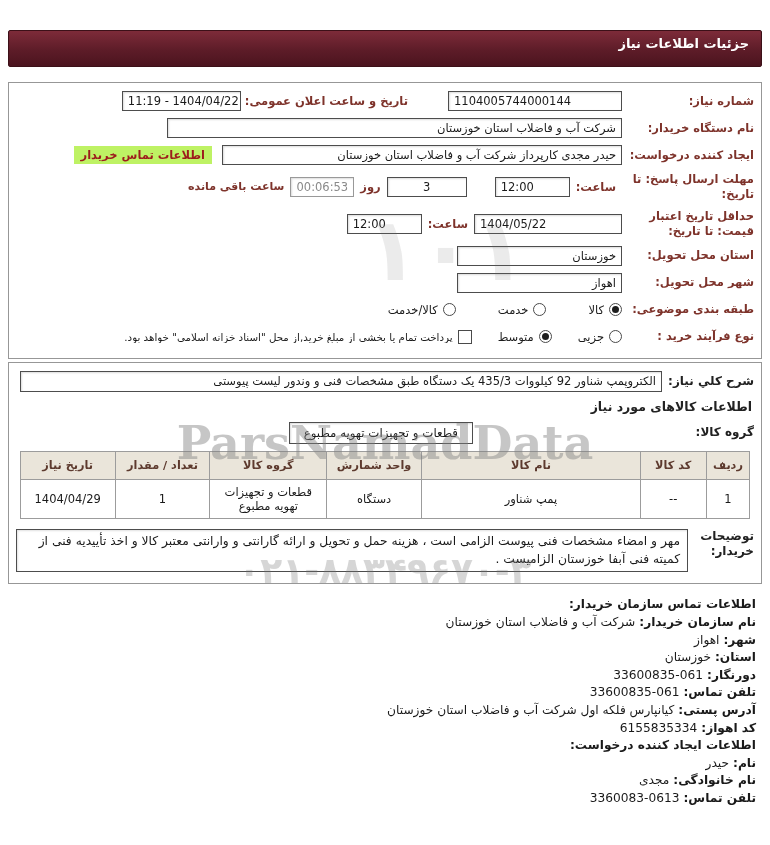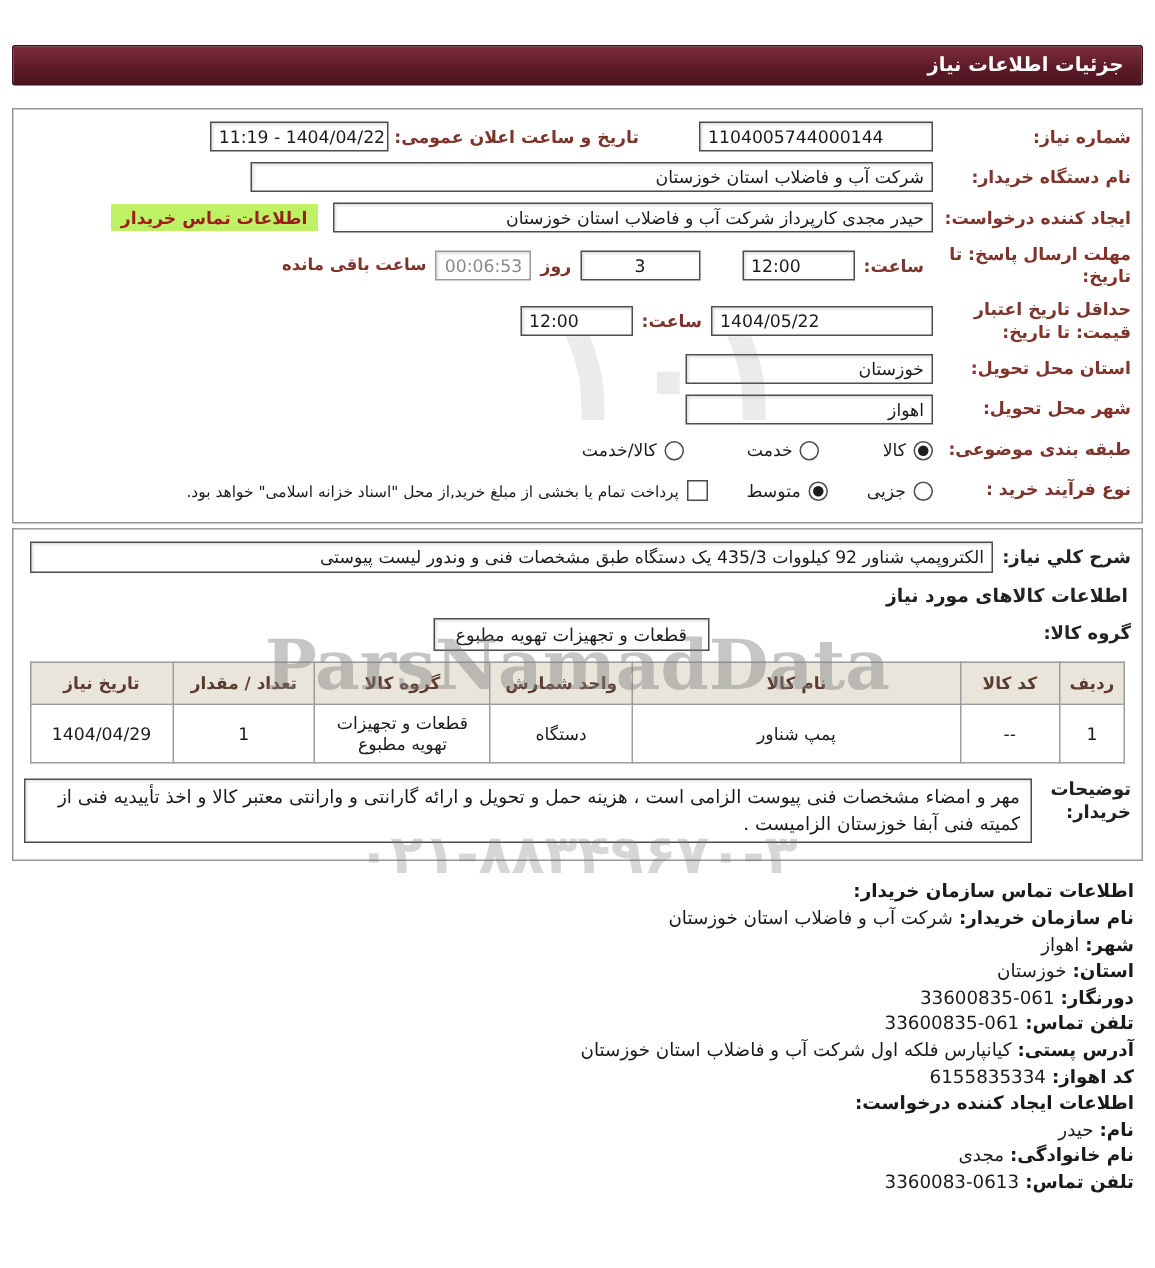--- a/index.html
+++ b/index.html
@@ -6,45 +6,45 @@
   html,body{background:#fff}
   body{font-family:"DejaVu Sans",sans-serif;direction:rtl;color:#1a1a1a}
   .page{position:relative;width:770px;height:845px;overflow:hidden;padding-top:30px;background:#fff}
 
   
   .wm{position:absolute;z-index:40;pointer-events:none;white-space:nowrap}
   .wm-brand{top:416px;left:50%;transform:translateX(-50%);font-family:"DejaVu Serif",serif;font-weight:bold;font-size:46px;color:rgba(128,128,128,.45);direction:ltr}
   .wm-phone{top:550px;left:50%;transform:translateX(-50%);font-weight:bold;font-size:36px;letter-spacing:5px;color:rgba(120,120,120,.30);direction:rtl}
   .wm-digits{top:198px;left:365px;font-size:88px;font-weight:bold;color:rgba(110,110,110,.14);direction:ltr}
 
-  .titlebar{margin:0 8px 15px;height:27px;line-height:26px;padding:0 12px;color:#fff;font-weight:bold;font-size:13px;
+  .titlebar{margin:0 8px 15px;height:37px;line-height:26px;padding:0 12px;color:#fff;font-weight:bold;font-size:13px;
     background:linear-gradient(180deg,#7d2b39 0%,#5d1c28 55%,#4b141e 100%);border:1px solid #3c1018;border-radius:2px}
 
   .section{margin:0 8px;border:1px solid #979797;padding:8px 7px 4px;background:transparent}
   .section2{margin-top:3px}
 
   .row{display:flex;align-items:center;margin-bottom:7px;min-height:20px}
   .lbl{flex:0 0 132px;font-weight:bold;color:#7e332b;font-size:11.5px;line-height:1.3;padding-left:4px}
   .lbl.auto{flex:0 0 auto;margin-right:40px}
   .dlbl{font-weight:bold;color:#222;font-size:12px;line-height:1.25}
 
   .box{display:inline-flex;align-items:center;height:20px;border:1px solid #4d4d4d;background:#fff;padding:0 5px;
     font-size:11.5px;box-shadow:inset 1px 1px 2px rgba(0,0,0,.14);white-space:nowrap;overflow:hidden}
   .ltr{direction:ltr}
-  .w170{width:156px}.w150{width:119px}.w455{width:455px}.w400{width:400px}
+  .w170{width:174px}.w150{width:119px}.w455{width:455px}.w400{width:400px}
   .w148{width:148px}.w75{width:75px}.w80{width:80px;justify-content:center}.w165{width:165px}
   .cd{width:64px;border-color:#999;color:#8a8a8a;justify-content:center}
   .gap28{margin-right:28px}
   .slbl{font-weight:bold;color:#7e332b;font-size:11.5px;margin:0 6px}
   .unit{font-weight:bold;color:#7e332b;font-size:11.5px;margin:0 6px}
   .cdlabel{font-weight:bold;color:#7e332b;font-size:11px;margin-right:6px}
 
   .ylink{background:#bef264;color:#9d1c1c;font-weight:bold;font-size:11.5px;padding:2px 7px;margin-right:10px;cursor:pointer;white-space:nowrap}
 
-  .opt{display:inline-flex;align-items:flex-end;margin-left:42px}
+  .opt{display:inline-flex;align-items:center;margin-left:42px}
   .opt.tight{margin-left:26px}
   .radio{width:13px;height:13px;border:1px solid #4a4a4a;border-radius:50%;background:#fff;position:relative;flex:0 0 13px}
   .radio.checked::after{content:"";position:absolute;top:2px;left:2px;right:2px;bottom:2px;background:#1d1d1d;border-radius:50%}
   .optlabel{font-size:11.5px;color:#1c1c1c;margin-right:5px}
   .checkbox{width:14px;height:14px;border:1px solid #4a4a4a;background:#fff;flex:0 0 14px}
   .chktext{font-size:10.3px;color:#1c1c1c;margin-right:5px;white-space:nowrap;overflow:hidden}
 
   .descbox{flex:1;height:21px;margin-left:4px}
   .items-title{font-weight:bold;color:#222;font-size:12.5px;margin:2px 2px 8px}
   .grouprow .groupbox{margin-right:215px;height:22px;padding:0 14px;font-size:11.8px}

